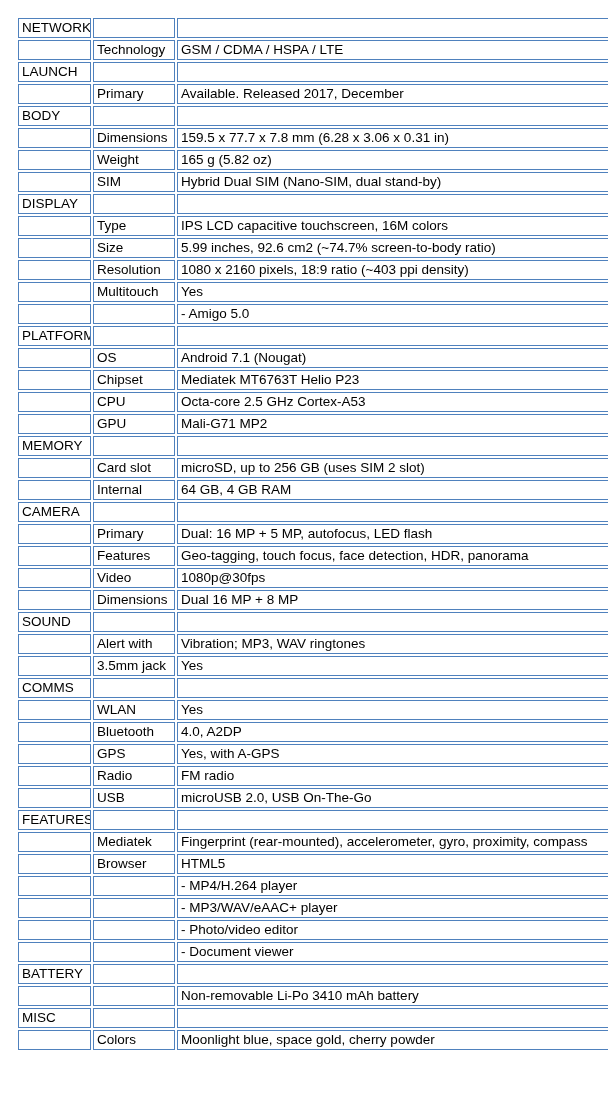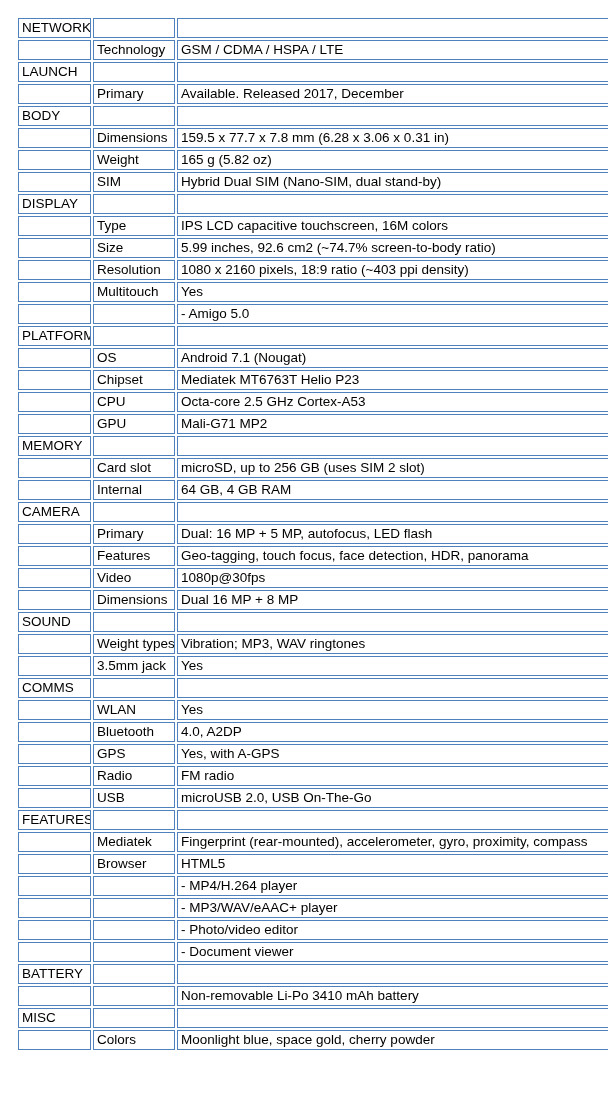--- a/index.html
+++ b/index.html
@@ -184,21 +184,21 @@
           <td class="col-label">Dimensions</td>
           <td class="col-value">Dual 16 MP + 8 MP</td>
         </tr>
         <tr>
           <td class="col-category">SOUND</td>
           <td class="col-label"></td>
           <td class="col-value"></td>
         </tr>
         <tr>
           <td class="col-category"></td>
-          <td class="col-label">Weight types</td>
+          <td class="col-label">Alert with</td>
           <td class="col-value">Vibration; MP3, WAV ringtones</td>
         </tr>
         <tr>
           <td class="col-category"></td>
           <td class="col-label">3.5mm jack</td>
           <td class="col-value">Yes</td>
         </tr>
         <tr>
           <td class="col-category">COMMS</td>
           <td class="col-label"></td>

